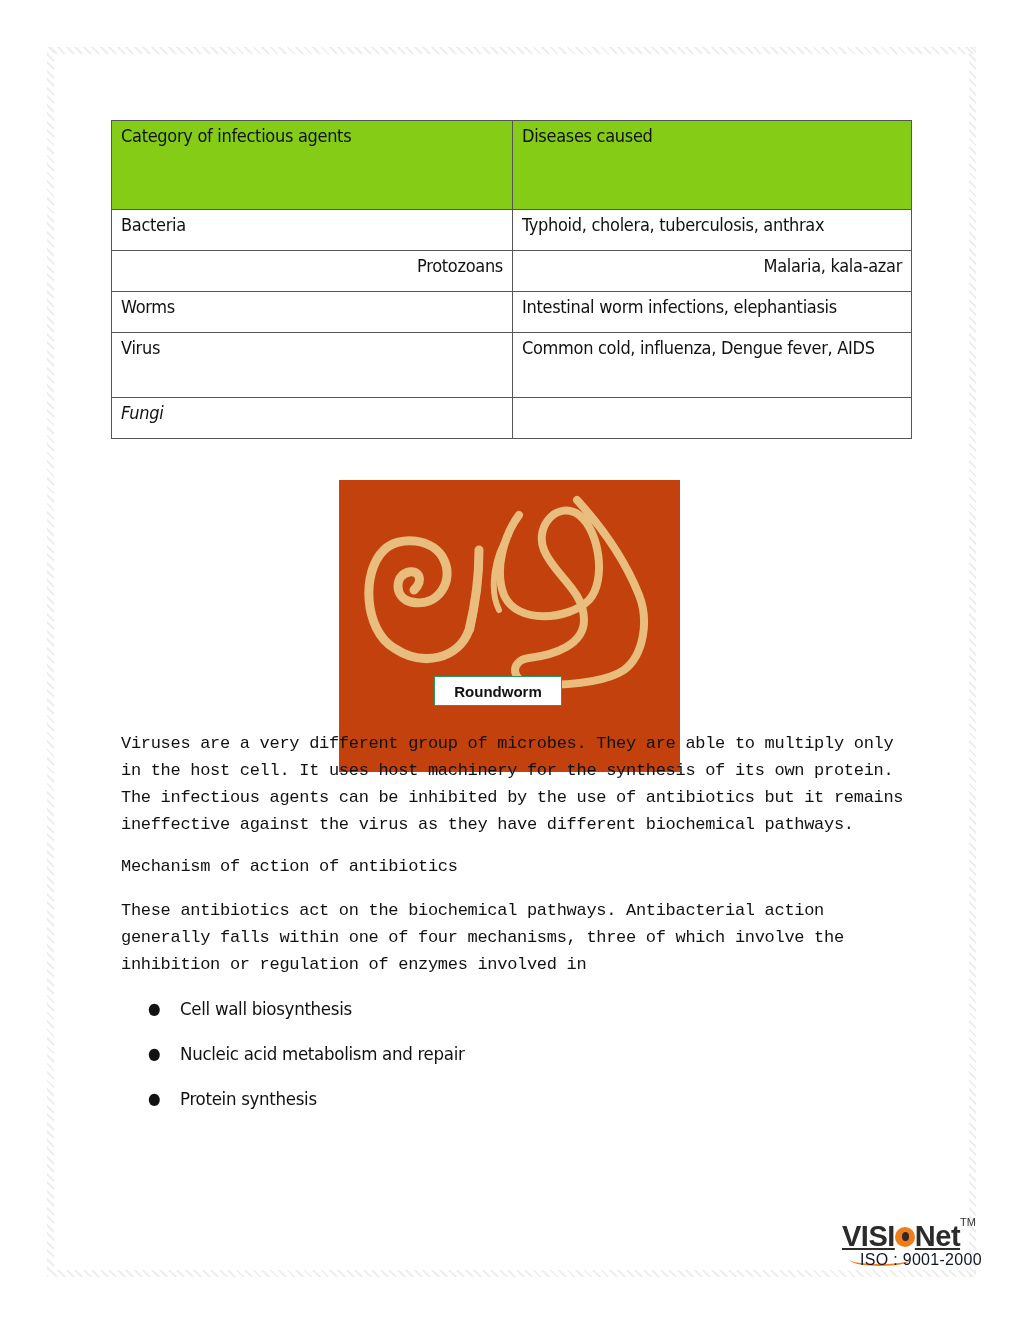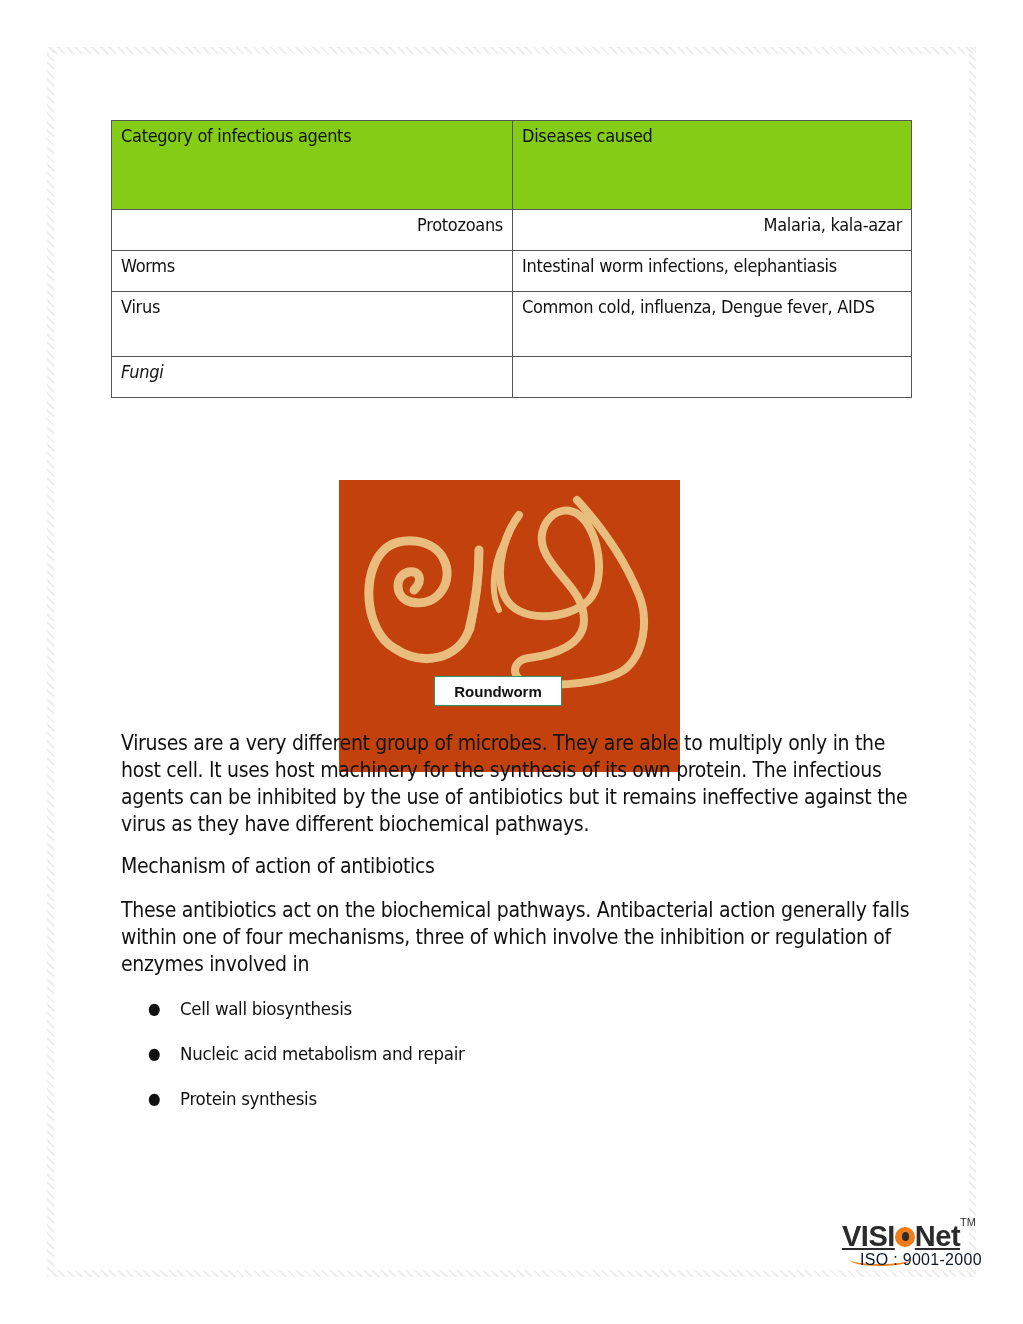--- a/index.html
+++ b/index.html
@@ -21,22 +21,22 @@
   table.info tr.head td { background: #84cc16; height: 85px; }
   table.info td.c1 { width: 382px; }
   tr.r1 td { height: 37px; } tr.r2 td { height: 37px; text-align: right; } tr.r3 td { height: 37px; }
   tr.r4 td { height: 61px; } tr.r5 td { height: 37px; font-style: italic; }
   .figure { position: absolute; left: 339px; top: 480px; width: 341px; height: 292px;
             background: #c2410c; overflow: hidden; }
   .caption-box { position: absolute; left: 95px; top: 196px; width: 128px; height: 30px;
                  background: #fff; border: 1px solid #2a9a63; box-sizing: border-box;
                  font-family: "Liberation Sans", sans-serif; font-weight: bold; font-size: 15px;
                  display:flex; align-items:center; justify-content:center; color:#111; }
-  .para { position: absolute; left: 121px; width: 790px; font-size: 21px; line-height: 27px;
-          letter-spacing: -0.3px; margin: 0; }
+  .para { position: absolute; left: 121px; width: 790px; font-size: 17px; line-height: 27px;
+          letter-spacing: -0.3px; margin: 0; font-family: Liberation Mono, monospace; }
   .bullets { position: absolute; left: 148px; top: 995px; margin: 0; padding: 0; list-style: none;
              font-size: 18.5px; letter-spacing: -0.3px; }
   .bullets li { height: 45px; display: flex; align-items: flex-start; }
   .bullet-dot { width: 32px; font-size: 16px; line-height: 27px; }
   .bullet-text { line-height: 27px; }
   .logo { position: absolute; left: 842px; top: 1218px; width: 140px; height: 50px; }
   .logo-word { position:absolute; left:0; top:2px; font-family:"Liberation Sans", sans-serif;
                font-weight:bold; font-size:29px; color:#2b2b2b; letter-spacing:-0.5px;text-decoration:underline; }
   .logo-o { display:inline-block; width:20px; height:20px; border-radius:50%; background:#f07c1a;
             vertical-align: -1px; position:relative; }
@@ -52,20 +52,24 @@
 </head>
 <body>
 
 <div class="border-frame"></div>
 
 <table class="info">
   <tbody>
       <tr class="head">
     <td class="c1">Category of infectious agents</td>
     <td>Diseases caused</td>
+  </tr>
+  <tr class="r1">
+    <td>Bacteria</td>
+    <td>Typhoid, cholera, tuberculosis, anthrax</td>
   </tr>
   <tr class="r2">
     <td>Protozoans</td>
     <td>Malaria, kala-azar</td>
   </tr>
   <tr class="r3">
     <td>Worms</td>
     <td>Intestinal worm infections, elephantiasis</td>
   </tr>
   <tr class="r4">

